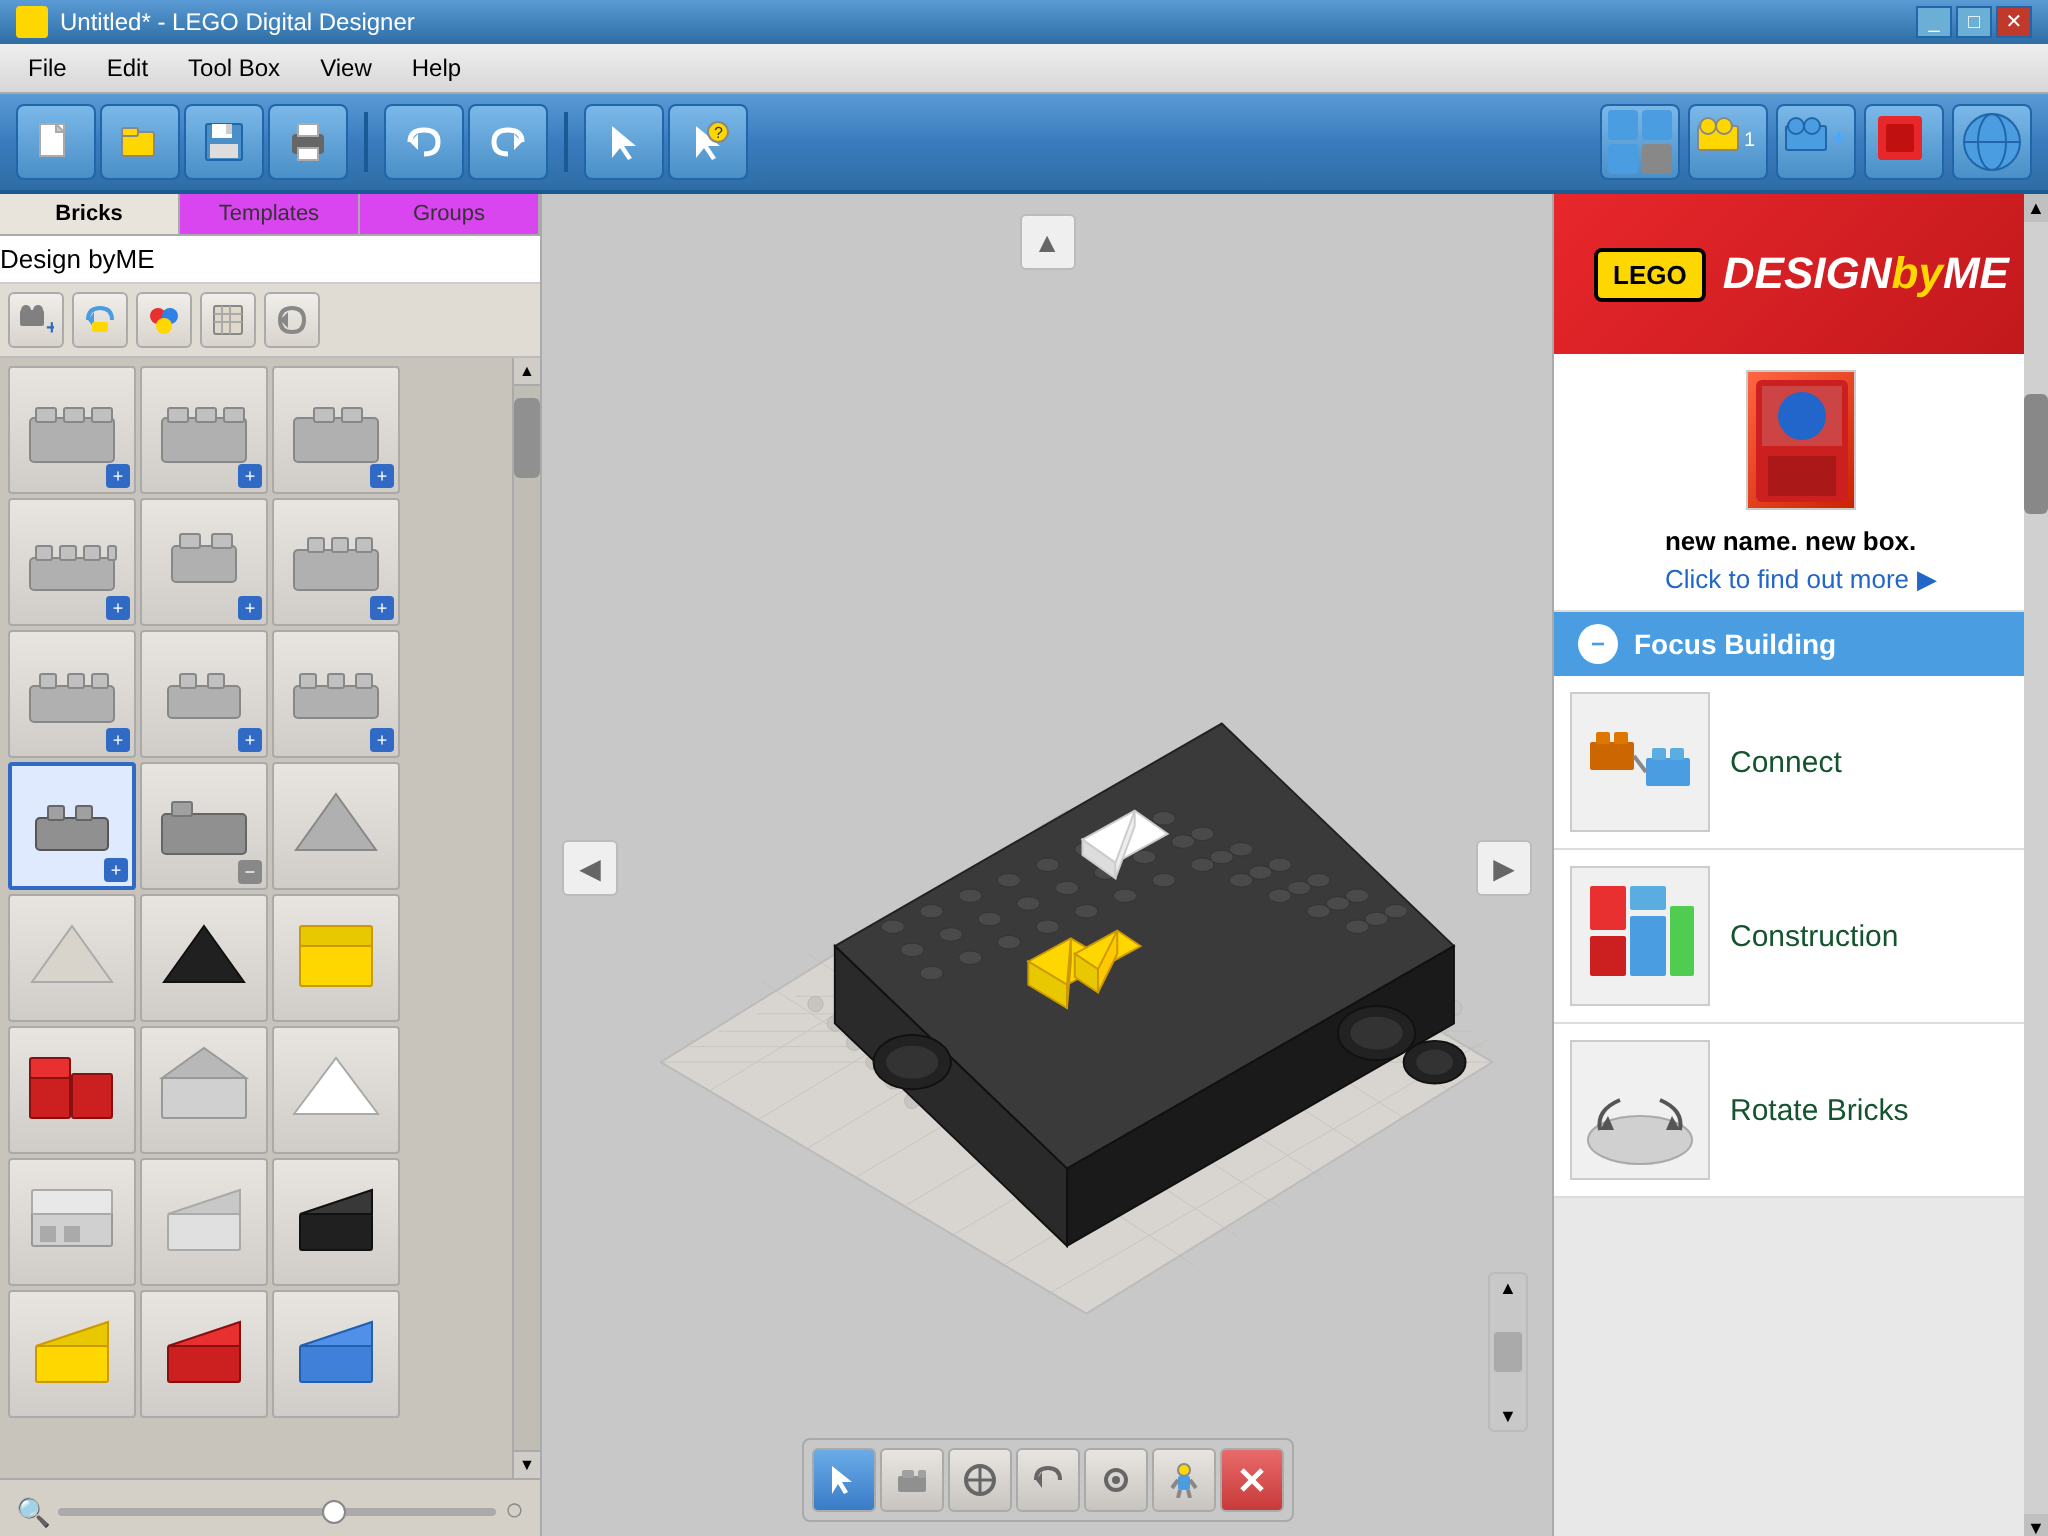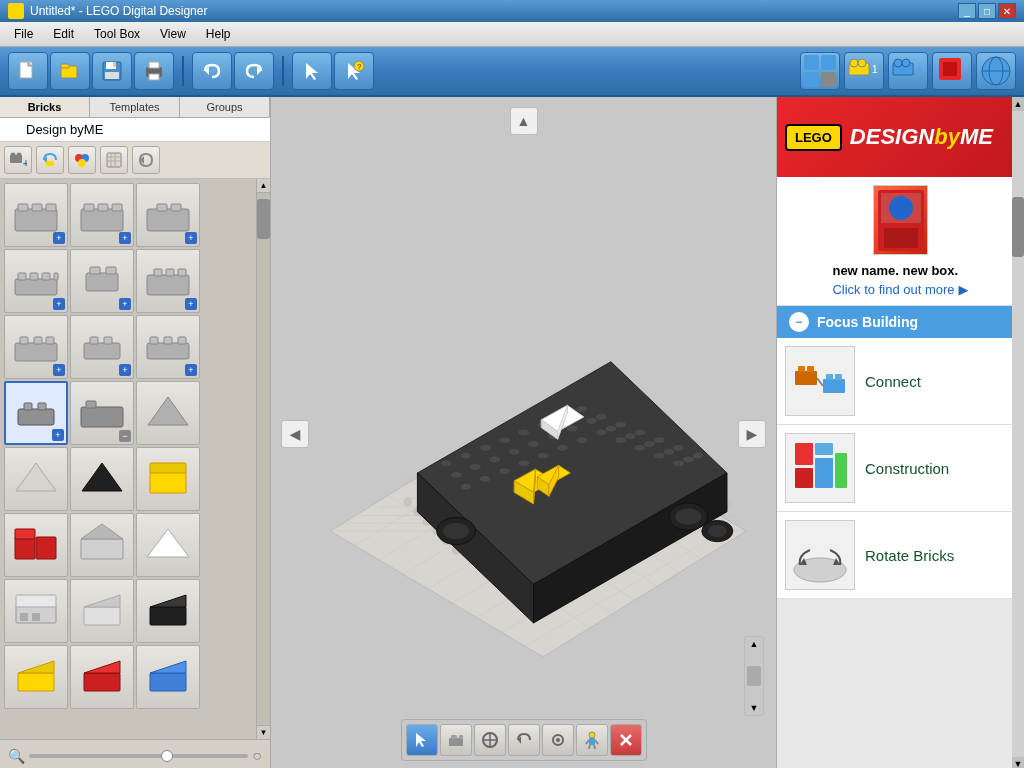--- a/index.html
+++ b/index.html
@@ -85,34 +85,34 @@
       display: flex;
       background: #c8c4bc;
       border-bottom: 1px solid #aaa;
     }
     .tab {
       flex: 1;
       padding: 4px 8px;
       font-size: 11px;
       text-align: center;
       cursor: pointer;
-      background: #e5e5e5;
+      background: #d946ef;
       border-right: 1px solid #aaa;
       color: #333;
     }
     .tab.active {
       background: #e8e4dc;
       font-weight: bold;
       color: #000;
     }
 
     
     #design-label {
       background: white;
-      padding: 4px 26px;
+      padding: 4px 0;
       font-size: 13px;
       border-bottom: 1px solid #ccc;
     }
 
     
     #filter-row {
       display: flex;
       align-items: center;
       padding: 4px;
       background: #e0dcd4;
@@ -266,21 +266,21 @@
       border-left: 1px solid #aaa;
       position: relative;
     }
 
     
     #lego-header {
       height: 80px;
       background: linear-gradient(135deg, #e8272b 0%, #c0181c 100%);
       display: flex;
       align-items: center;
-      justify-content: flex-start;
+      justify-content: center;
       padding: 8px;
       gap: 8px;
     }
     #lego-logo {
       background: #ffd700;
       color: #000;
       font-weight: bold;
       font-size: 13px;
       padding: 4px 8px;
       border-radius: 4px;

